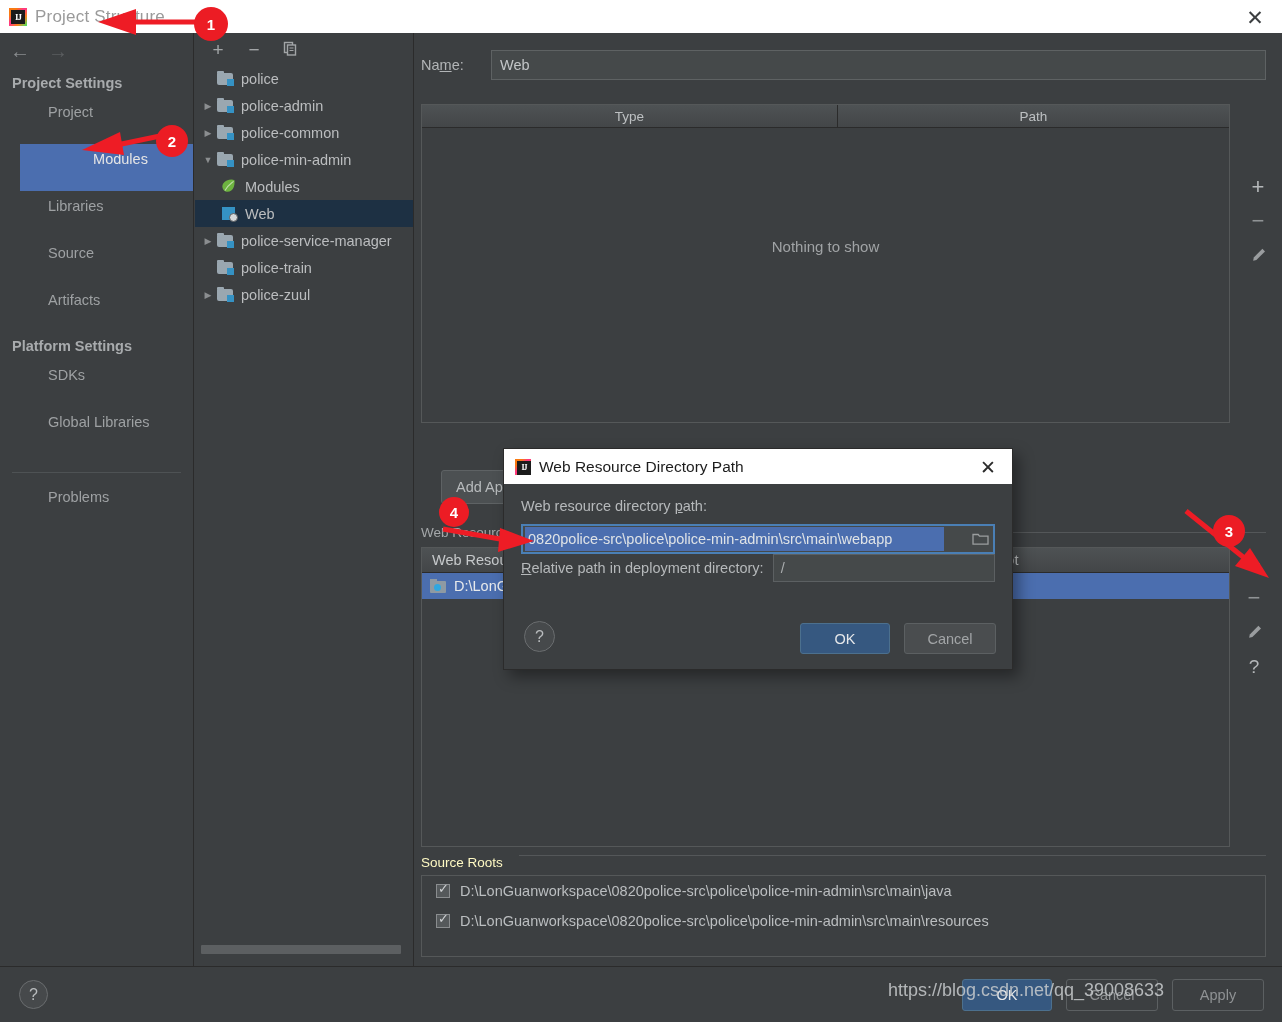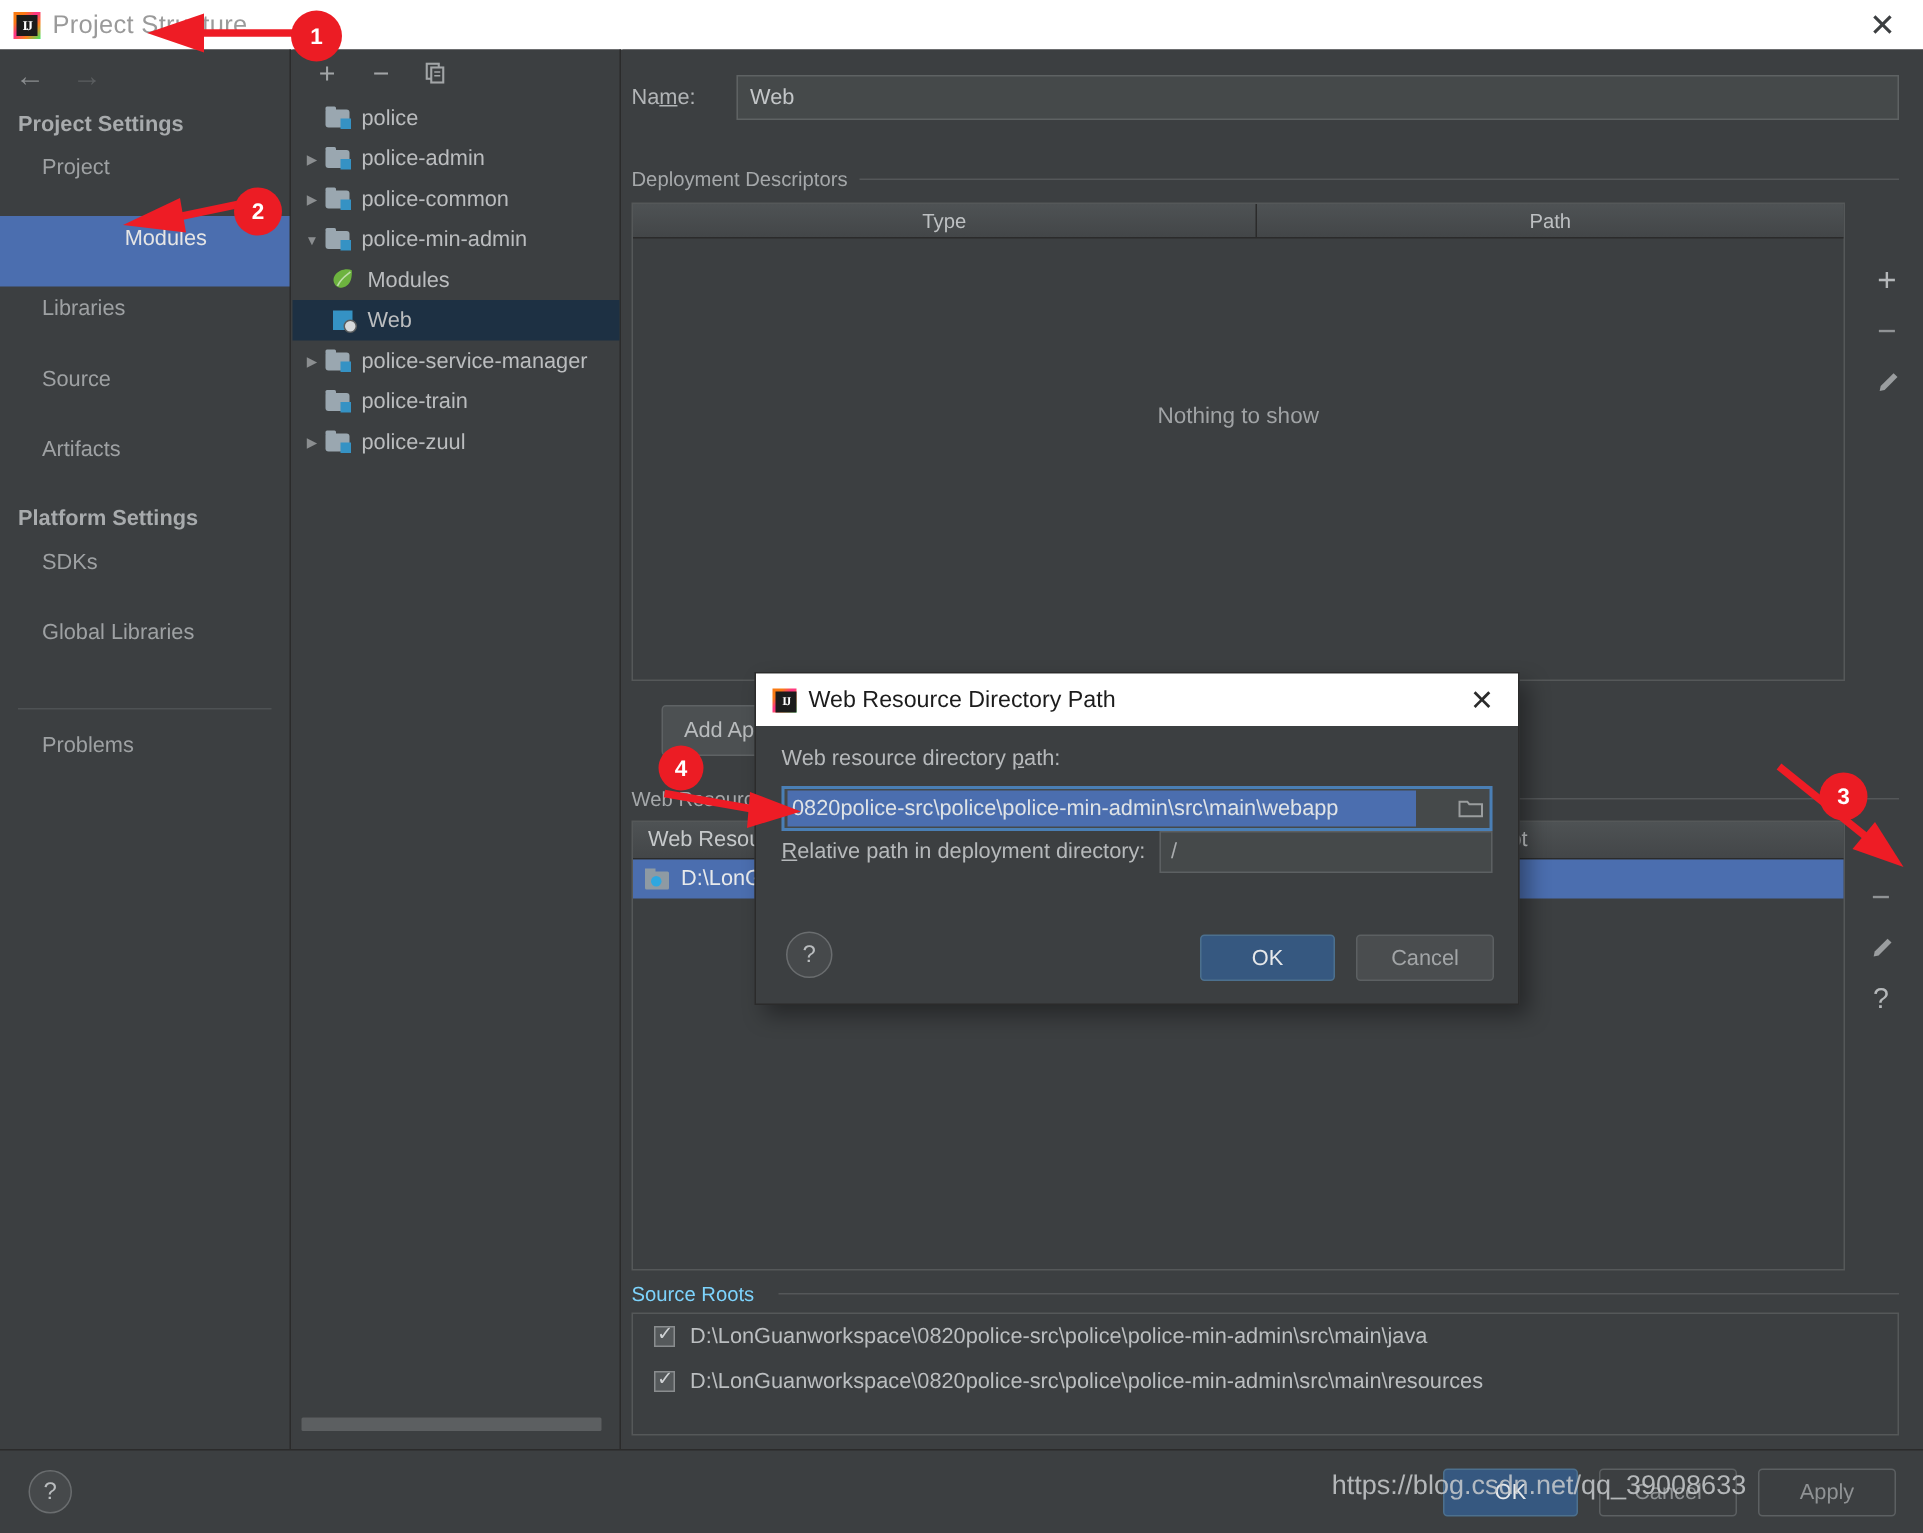--- a/index.html
+++ b/index.html
@@ -52,21 +52,21 @@
   }
   .navbtns { height: 36px; display: flex; align-items: center; padding-left: 10px; gap: 18px; }
   .navarrow { font-size: 20px; color: #8b8e90; line-height: 1; }
   .navarrow.dim { color: #5b5e60; }
   .side-group {
     color: #a8abad; font-size: 14.5px; font-weight: bold;
     padding: 6px 0 6px 12px;
   }
   .side-item {
     color: #9ea1a3; font-size: 14.5px;
-    padding: 5px 0 22px 28px; line-height: 20px;
+    padding: 5px 0 22px 28px; line-height: 20px; margin-left: 20px;
   }
   .side-item.selected { background: #4b6eaf; color: #e5e5e5; text-align: center; }
   .side-sep { height: 1px; background: #4e5254; margin: 18px 12px 0 12px; }
 
   
   .treepanel {
     position: absolute; left: 195px; top: 33px;
     width: 219px; height: 933px;
     background: #3c3f41;
     border-right: 1px solid #2b2b2b;
@@ -162,21 +162,21 @@
   .webres-row { height: 26px; background: #4b6eaf; display: flex; align-items: center;
     padding-left: 8px; color: #e7e9eb; font-size: 14.5px; }
   .dirico { width: 17px; height: 14px; position: relative; margin-right: 7px; flex: none; }
   .dirico .b { position:absolute; left:0; top:2px; width:16px; height:12px; background:#8e9aa3; border-radius:1px; }
   .dirico .t { position:absolute; left:0; top:0; width:7px; height:3px; background:#8e9aa3; }
   .dirico .dot { position:absolute; left:4px; top:5px; width:7px; height:7px; border-radius:50%; background:#2fa7e0; }
   .webres-side { position: absolute; right: 6px; top: 514px; width: 40px; }
 
   .srcroots-label {
     position: absolute; left: 6px; top: 822px; right: 16px;
-    color: #7dd3fc; font-size: 13.5px; display: flex; align-items: center; gap: 16px;
+    color: #fef9c3; font-size: 13.5px; display: flex; align-items: flex-start; gap: 16px;
   }
   .srcroots-label .line { flex: 1; height: 1px; background: #545759; }
   .srcroots-box {
     position: absolute; left: 6px; top: 842px; right: 16px; height: 82px;
     border: 1px solid #555859; background: #3c3f41;
   }
   .srcrow { height: 30px; display: flex; align-items: center; padding-left: 14px;
     color: #bbbec0; font-size: 14.5px; }
   .cbox { width: 14px; height: 14px; border: 1px solid #8a8d8f; background: #55595b;
     margin-right: 10px; flex: none; position: relative; }
@@ -400,24 +400,20 @@
     <div class="tree-scroll"></div>
   </div>
 
   <div class="content">
 
     <div class="namerow">
       <div class="namelabel">Na<u>m</u>e:</div>
       <div class="nameinput">Web</div>
     </div>
 
-    <div class="grouplabel">
-      <span>Deployment Descriptors</span>
-      <span class="line"></span>
-    </div>
 
     <div class="table-wrap" style="margin-right:52px;">
       <div class="thead">
         <div class="th" style="width:415px">Type</div>
         <div class="th" style="flex:1">Path</div>
       </div>
       <div class="tbody">
         <div class="nothing">Nothing to show</div>
       </div>
     </div>

